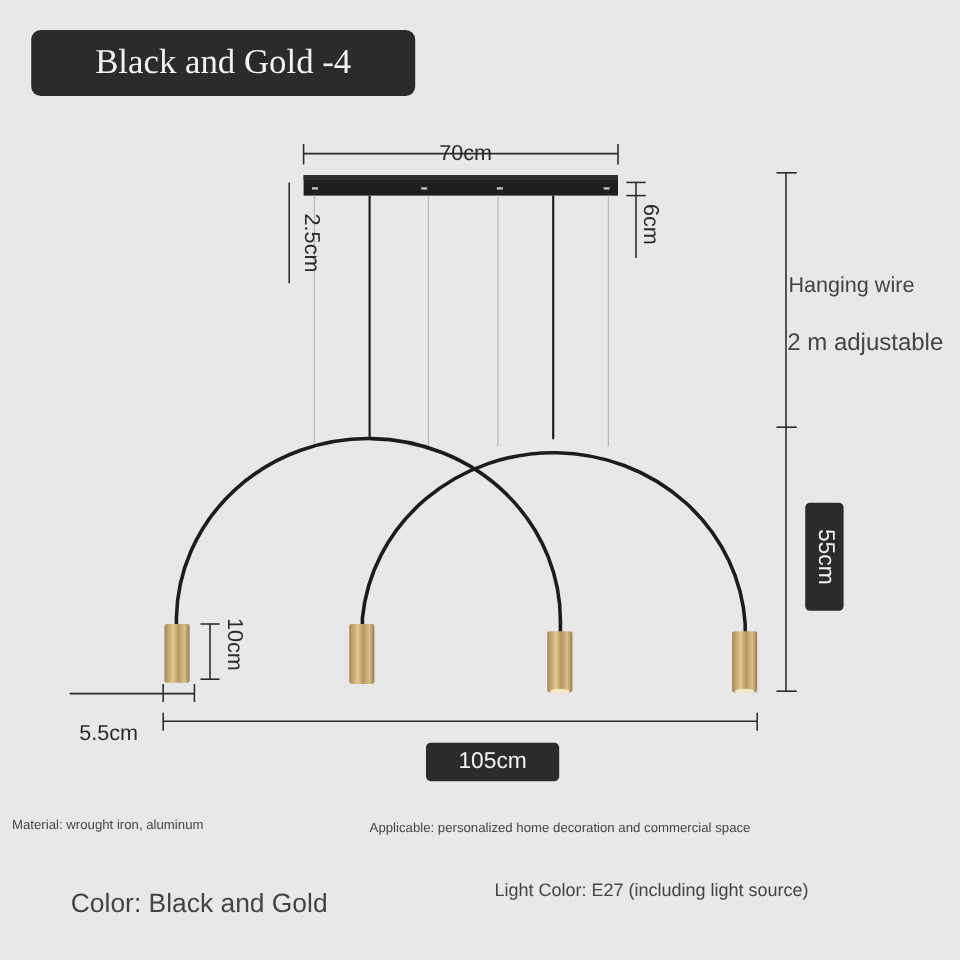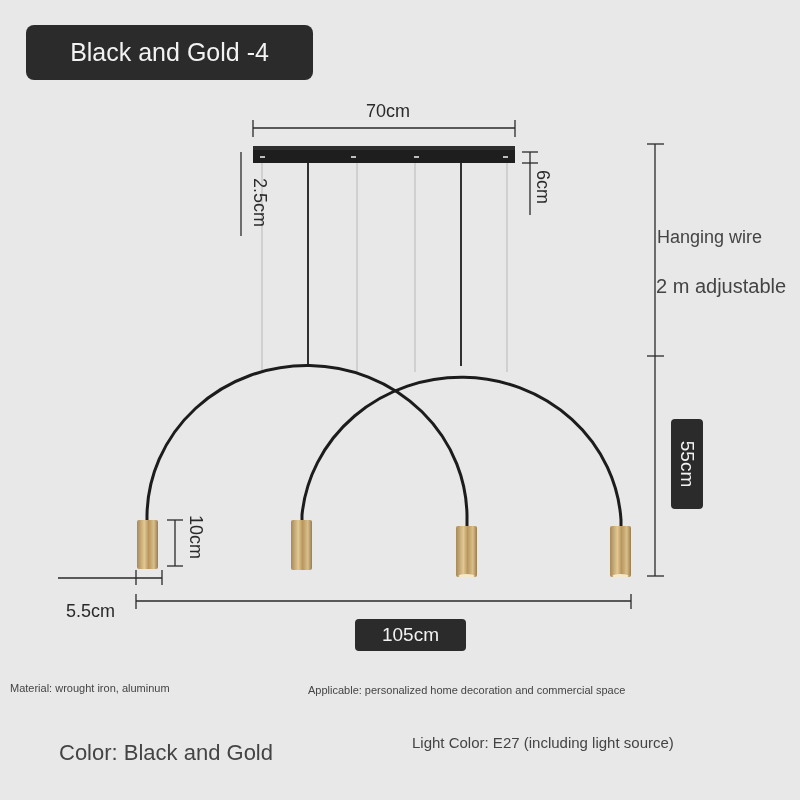--- a/index.html
+++ b/index.html
@@ -5,24 +5,24 @@
     html, body { margin: 0; padding: 0; }
     body {
       width: 800px; height: 800px;
       background: #e8e8e8;
       position: relative; overflow: hidden;
       font-family: "Liberation Sans", sans-serif;
       color: #3a3a3a;
     }
     .title-badge {
       position: absolute; left: 26px; top: 25px;
-      width: 287px; height: 55px;
+      width: 320px; height: 55px;
       background: #2b2b2b; border-radius: 8px;
-      color: #f2f2f2; font-size: 25px;
-      display: flex; align-items: center; justify-content: center;
+      color: #f2f2f2; font-size: 29px;
+      display: flex; align-items: center; justify-content: center; font-family: Liberation Serif, serif;
     }
     svg.diagram { position: absolute; left: 0; top: 0; }
     .lbl { position: absolute; font-size: 18px; color: #2a2a2a; white-space: nowrap; }
     .vert { transform: rotate(90deg); transform-origin: left top; }
     .dark-badge {
       position: absolute; background: #2b2b2b; color: #f2f2f2;
       border-radius: 4px; display: flex; align-items: center; justify-content: center;
       font-size: 19px;
     }
     .spec { position: absolute; font-size: 11px; color: #444; white-space: nowrap; }
@@ -110,21 +110,21 @@
   </g>
 
   <g stroke="#2a2a2a" stroke-width="1.3">
     <line x1="655" y1="144" x2="655" y2="576"></line>
     <line x1="647" y1="144" x2="664" y2="144"></line>
     <line x1="647" y1="356" x2="664" y2="356"></line>
     <line x1="647" y1="576" x2="664" y2="576"></line>
   </g>
 </svg>
 
-<span class="lbl" style="left:366px; top:101px;">70cm</span>
+<span class="lbl" style="left:366px; top:117px;">70cm</span>
 <span class="lbl vert" style="left:270px; top:178px;">2.5cm</span>
 <span class="lbl vert" style="left:553px; top:170px;">6cm</span>
 <span class="lbl vert" style="left:206px; top:515px;">10cm</span>
 <span class="lbl" style="left:66px; top:553px;margin-top:48px;">5.5cm</span>
 
 <div class="dark-badge" style="left:355px; top:619px; width:111px; height:32px;">
   <span>105cm</span>
 </div>
 
 <div class="dark-badge" style="left:671px; top:419px; width:32px; height:90px;">

